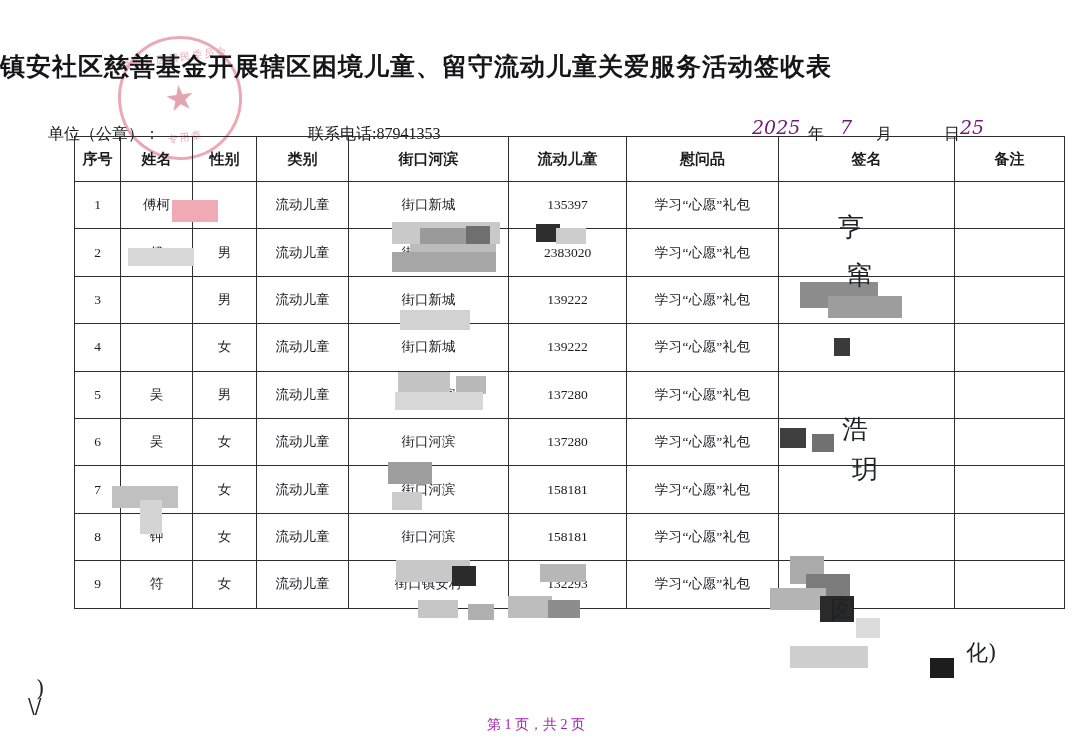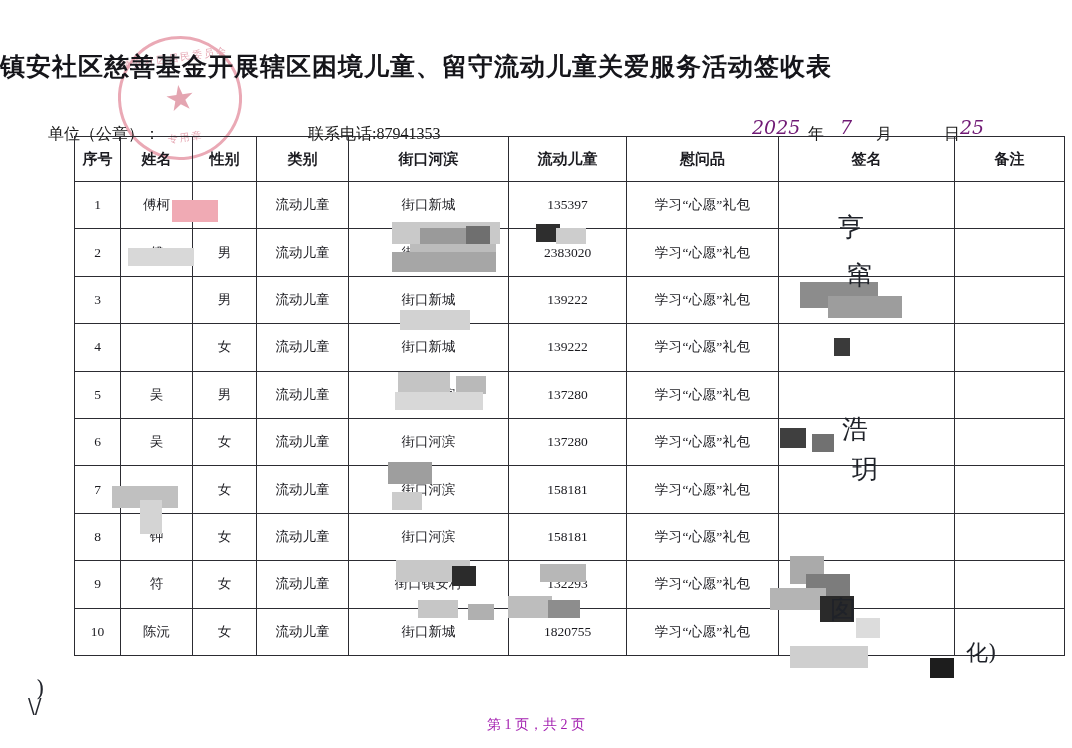--- a/index.html
+++ b/index.html
@@ -328,31 +328,20 @@
         <td></td>
         <td></td>
       </tr>
       <tr>
         <td>9</td>
         <td class="left-pad">符</td>
         <td>女</td>
         <td>流动儿童</td>
         <td class="left-pad">街口镇安村</td>
         <td class="left-pad">132293</td>
-        <td class=" gift-cell">学习“心愿”礼包</td>
-        <td></td>
-        <td></td>
-      </tr>
-      <tr>
-        <td>10</td>
-        <td class="left-pad">陈沅</td>
-        <td>女</td>
-        <td>流动儿童</td>
-        <td class="left-pad">街口新城</td>
-        <td class="left-pad">1820755</td>
         <td class=" gift-cell">学习“心愿”礼包</td>
         <td></td>
         <td></td>
       </tr>
     </tbody>
 </table>
 
 <div id="overlay-layer">
     <div class="redact" style="left: 172px; top: 200px; width: 46px; height: 22px; background: rgb(240, 170, 180);"></div>
     <div class="redact" style="left: 128px; top: 248px; width: 66px; height: 18px; background: rgb(216, 216, 216);"></div>

